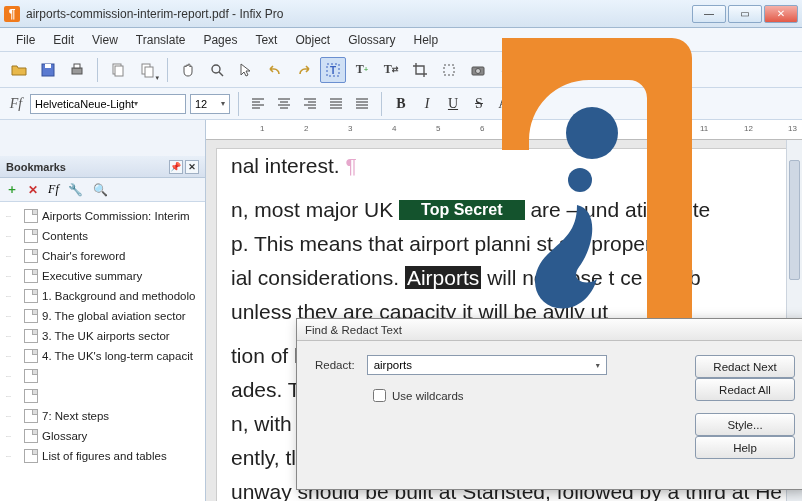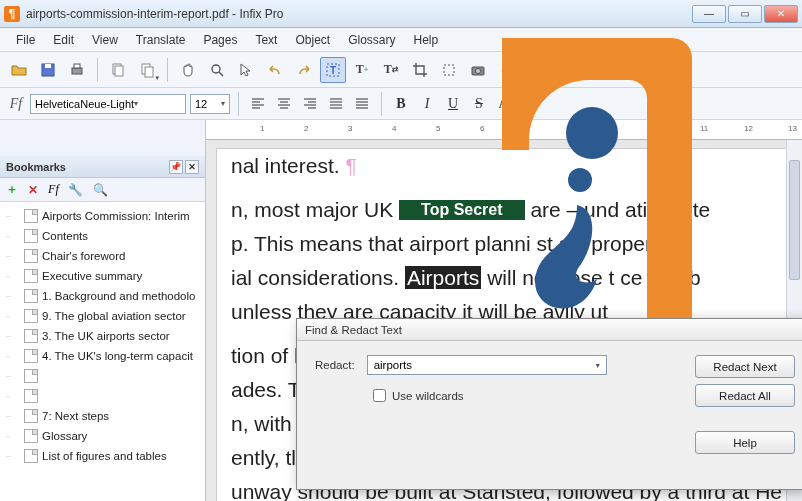--- a/index.html
+++ b/index.html
@@ -54,21 +54,21 @@
   .scroll-v .thumb { position: absolute; left: 2px; right: 2px; top: 20px; height: 120px; background: #cfd8e4; border: 1px solid #aab8ca; border-radius: 2px; }
   .dialog { position: absolute; left: 296px; top: 318px; width: 510px; height: 172px; background: #f0f0f0; border: 1px solid #888; box-shadow: 3px 3px 12px rgba(0,0,0,.3); z-index: 50; display: flex; flex-direction: column; }
   .dlg-title { height: 22px; background: linear-gradient(#fdfdfd,#e8e8e8); border-bottom: 1px solid #c0c0c0; padding: 0 8px; display: flex; align-items: center; font-size: 11.5px; color: #333; }
   .dlg-body { flex: 1; display: flex; padding: 14px 10px 10px 18px; }
   .dlg-left { flex: 1; }
   .dlg-row { display: flex; align-items: center; gap: 12px; margin-bottom: 14px; }
   .dlg-label { font-size: 11.5px; color: #333; }
   .dlg-combo { width: 240px; height: 20px; border: 1px solid #8a9aae; background: #fff; display: flex; align-items: center; justify-content: space-between; padding: 0 6px; font-size: 11.5px; }
   .dlg-check { display: flex; align-items: center; gap: 6px; font-size: 11.5px; color: #333; margin-left: 58px; margin-bottom: 6px; }
   .dlg-check input { width: 13px; height: 13px; }
-  .dlg-right { width: 100px; display: flex; flex-direction: column; gap: 6px; }
+  .dlg-right { width: 100px; display: flex; flex-direction: column; gap: 0; }
   .dlg-btn { height: 23px; border: 1px solid #8a9aae; background: linear-gradient(#fefefe,#e6e6e6); border-radius: 3px; font-size: 11.5px; color: #222; display: flex; align-items: center; justify-content: center; }
   .logo { position: absolute; right: 50px; top: -12px; z-index: 100; pointer-events: none; }
   .logo svg { width: 290px; height: 350px; }
 </style>
 </head>
 <body>
 
 <div class="window">
   <div class="titlebar">
     <div class="icon">¶</div>
@@ -359,20 +359,21 @@
       </div>
       <label class="dlg-check">
           <input type="checkbox" style="">
           <span>Use wildcards</span>
         </label>
     </div>
     <div class="dlg-right">
       <div class="dlg-btn">Redact Next</div>
       <div class="dlg-btn">Redact All</div>
       <div style="height:12px;"></div>
+      <div class="dlg-btn">Style...</div>
       <div class="dlg-btn">Help</div>
     </div>
   </div>
 </div>
 
 <div class="logo">
   <svg viewBox="0 0 290 350">
     <path fill="#EE8B2D" d="M40 50 h170 a20 20 0 0 1 20 20 v260 h-45 V110 a18 18 0 0 0 -18 -18 h-40 a60 60 0 0 0 -60 60 v10 h-27z"></path>
     <circle cx="130" cy="145" r="26" fill="#2C5A8E"></circle>
     <path fill="#2C5A8E" d="M95 320 c-25 -5 -30 -35 -8 -55 c15 -14 28 -22 28 -48 c22 5 18 40 2 62 c-10 14 8 20 18 12 c-6 20 -22 32 -40 29z"></path>

